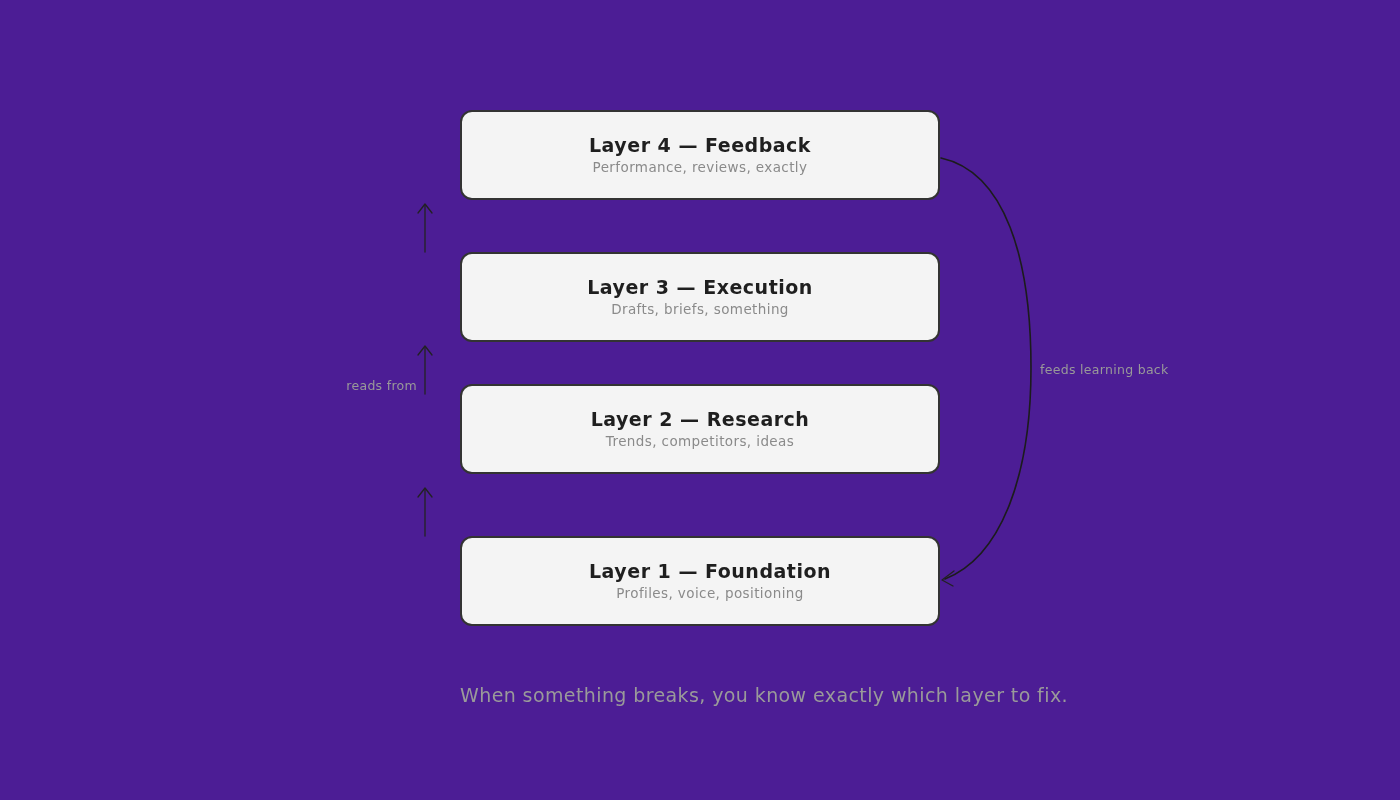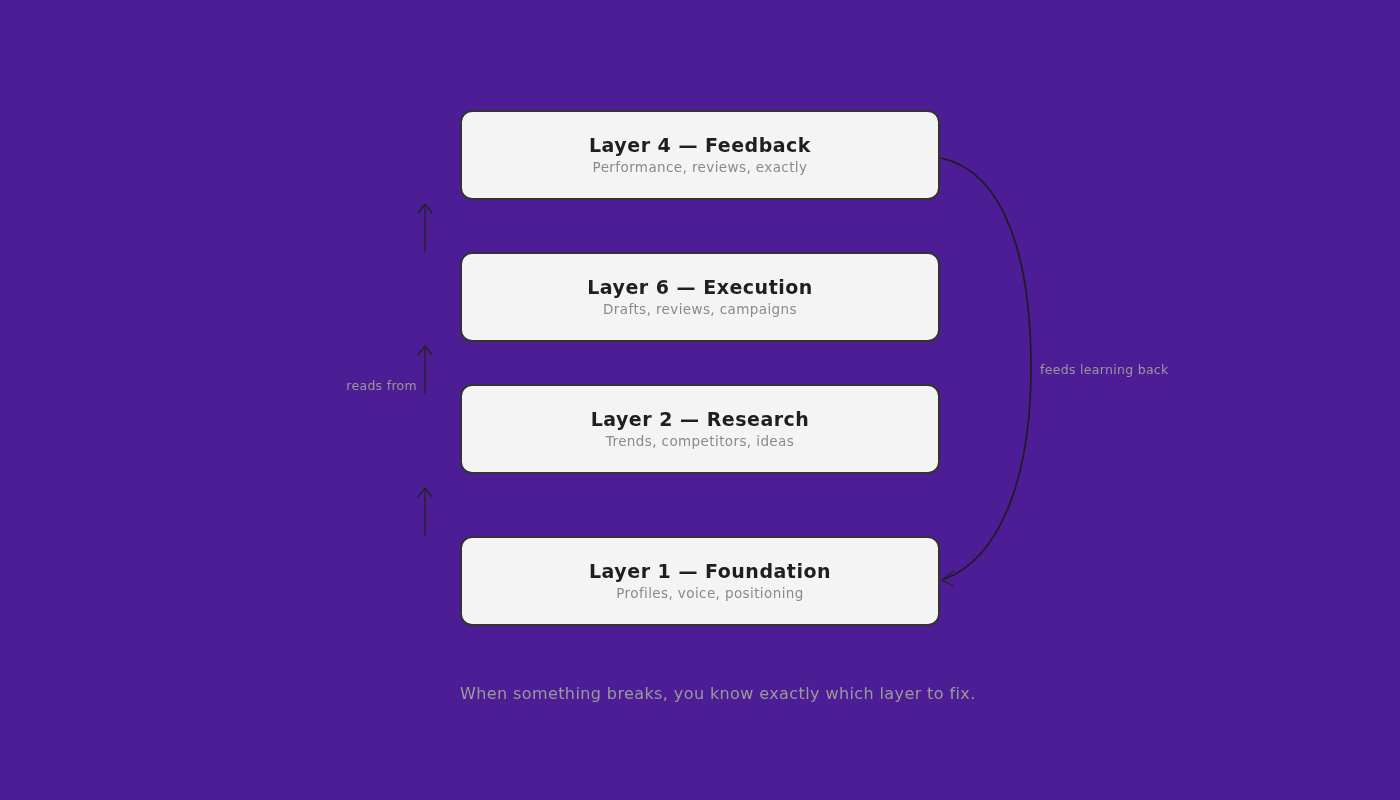--- a/index.html
+++ b/index.html
@@ -70,21 +70,21 @@
   #feeds-back-label {
     left: 1040px;
     top: 362px;
   }
   .caption {
     position: absolute;
     left: 460px;
     width: 480px;
     top: 684px;
     text-align: center;
-    font-size: 16px;
+    font-size: 19px;
     color: #9a9a9a;
     letter-spacing: 0.4px;
     white-space: nowrap;
   }
   svg .arrow-stroke {
     stroke: #222222;
     stroke-width: 1.3;
     fill: none;
     stroke-linecap: round;
     stroke-linejoin: round;
@@ -123,22 +123,22 @@
       <path class="arrow-stroke" d="M954,571 L942,580 L953,586"></path>
     </g>
   </svg>
 
   <div class="layer-box" id="box-layer4">
     <div class="title">Layer 4 — Feedback</div>
     <div class="subtitle">Performance, reviews, exactly</div>
   </div>
 
   <div class="layer-box" id="box-layer3">
-    <div class="title">Layer 6 — Execution</div>
-    <div class="subtitle">Drafts, reviews, campaigns</div>
+    <div class="title">Layer 3 — Execution</div>
+    <div class="subtitle">Drafts, briefs, something</div>
   </div>
 
   <div class="layer-box" id="box-layer2">
     <div class="title">Layer 2 — Research</div>
     <div class="subtitle">Trends, competitors, ideas</div>
   </div>
 
   <div class="layer-box" id="box-layer1">
     <div class="title">Layer 1 — Foundation</div>
     <div class="subtitle">Profiles, voice, positioning</div>

